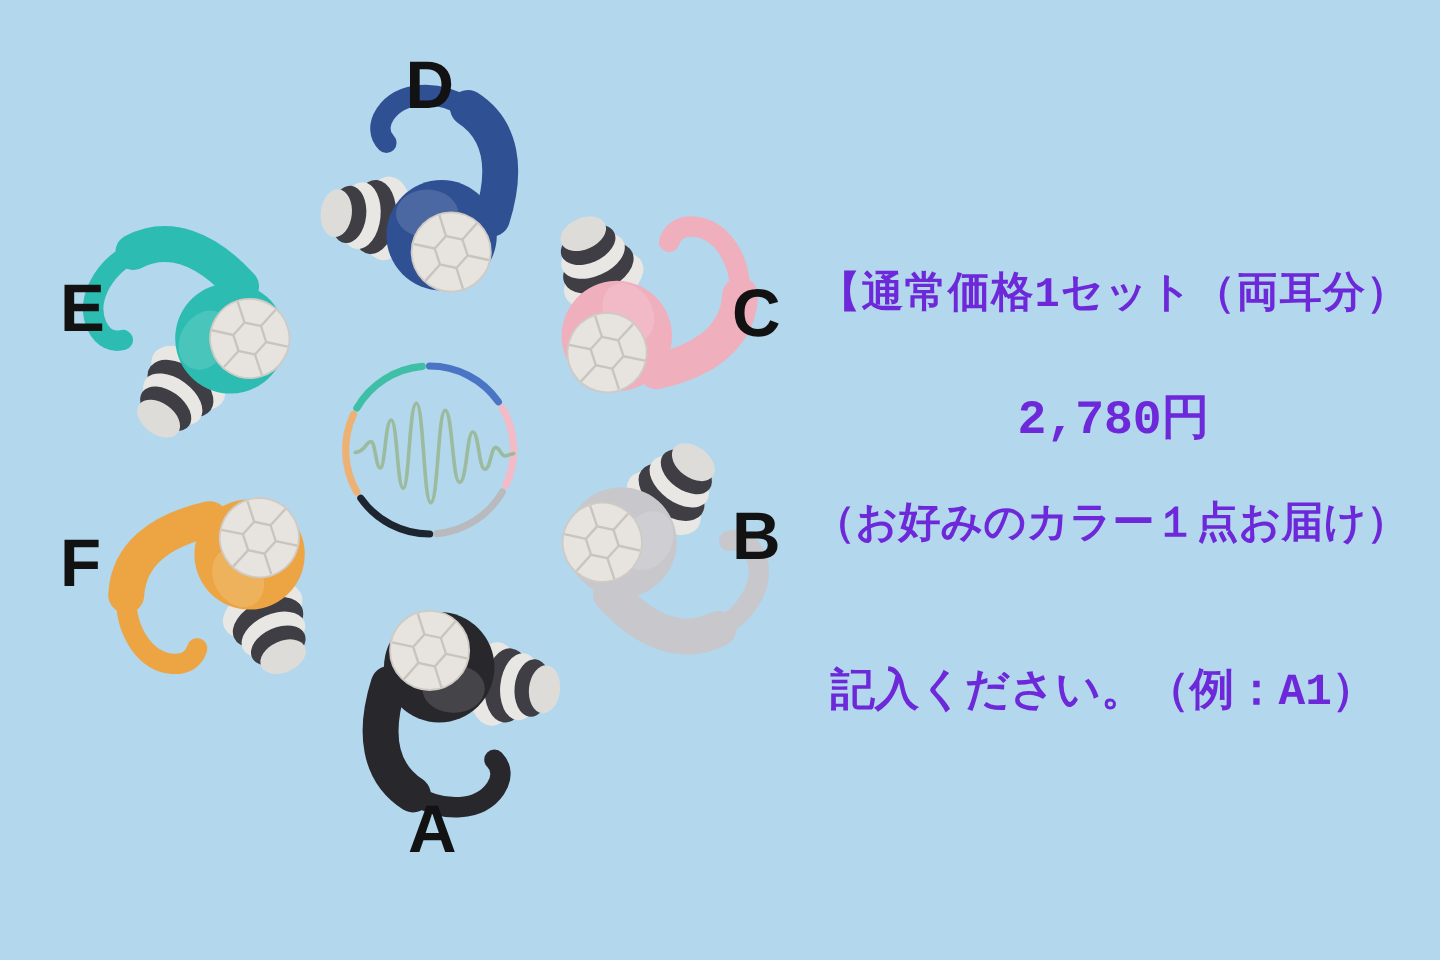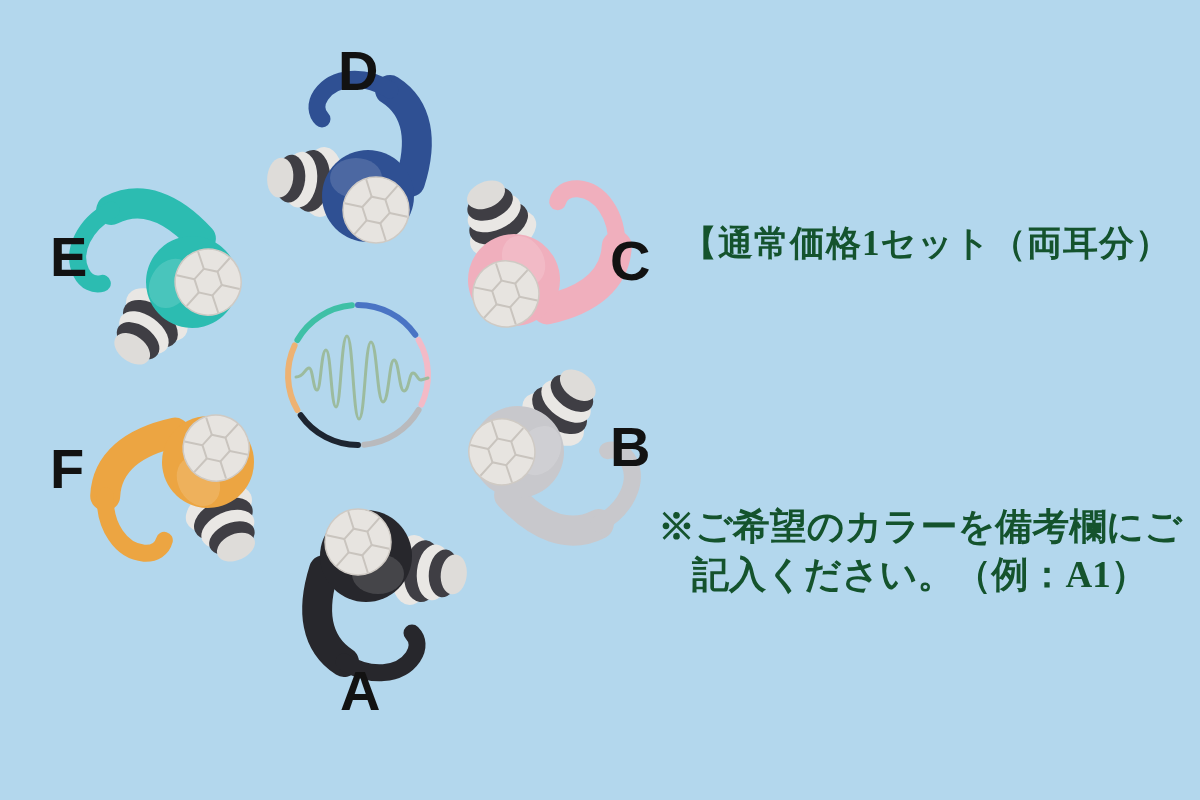--- a/index.html
+++ b/index.html
@@ -24,22 +24,22 @@
     position:absolute;
     font-weight:bold;
     font-size:56px;
     color:#121212;
     font-family:"Liberation Sans","DejaVu Sans",sans-serif;
   }
   .txt{
     position:absolute;
     white-space:nowrap;
     font-weight:bold;
-    color:#14532d;
-    font-family:Liberation Serif, serif;
+    color:#6d28d9;
+    font-family:Liberation Mono, monospace;
   }
   .txt-headline{left:682px;top:220px;font-size:35px;letter-spacing:1px;}
   .txt-price{left:684px;top:320px;width:488px;text-align:center;font-size:40px;}
   .txt-subline{left:678px;top:412px;font-size:35px;}
   .txt-note1{left:658px;top:502px;font-size:37px;}
   .txt-note2{left:692px;top:550px;font-size:37px;text-align:center;}
 </style>
 </head>
 <body>
 
@@ -190,16 +190,17 @@
   </svg>
 
   <div class="letter" style="left:338px;top:38px;">D</div>
   <div class="letter" style="left:610px;top:228px;">C</div>
   <div class="letter" style="left:610px;top:414px;">B</div>
   <div class="letter" style="left:340px;top:658px;">A</div>
   <div class="letter" style="left:50px;top:436px;">F</div>
   <div class="letter" style="left:50px;top:224px;">E</div>
 
   <div class="txt txt-headline">【通常価格1セット（両耳分）</div>
-  <div class="txt txt-note1">※ご希望のカラーを備考欄にご</div>
+  <div class="txt txt-price">2,780円</div>
+  <div class="txt txt-subline">（お好みのカラー１点お届け）</div>
   <div class="txt txt-note2">記入ください。（例：A1）</div>
 
 </div>
 
 </body></html>

